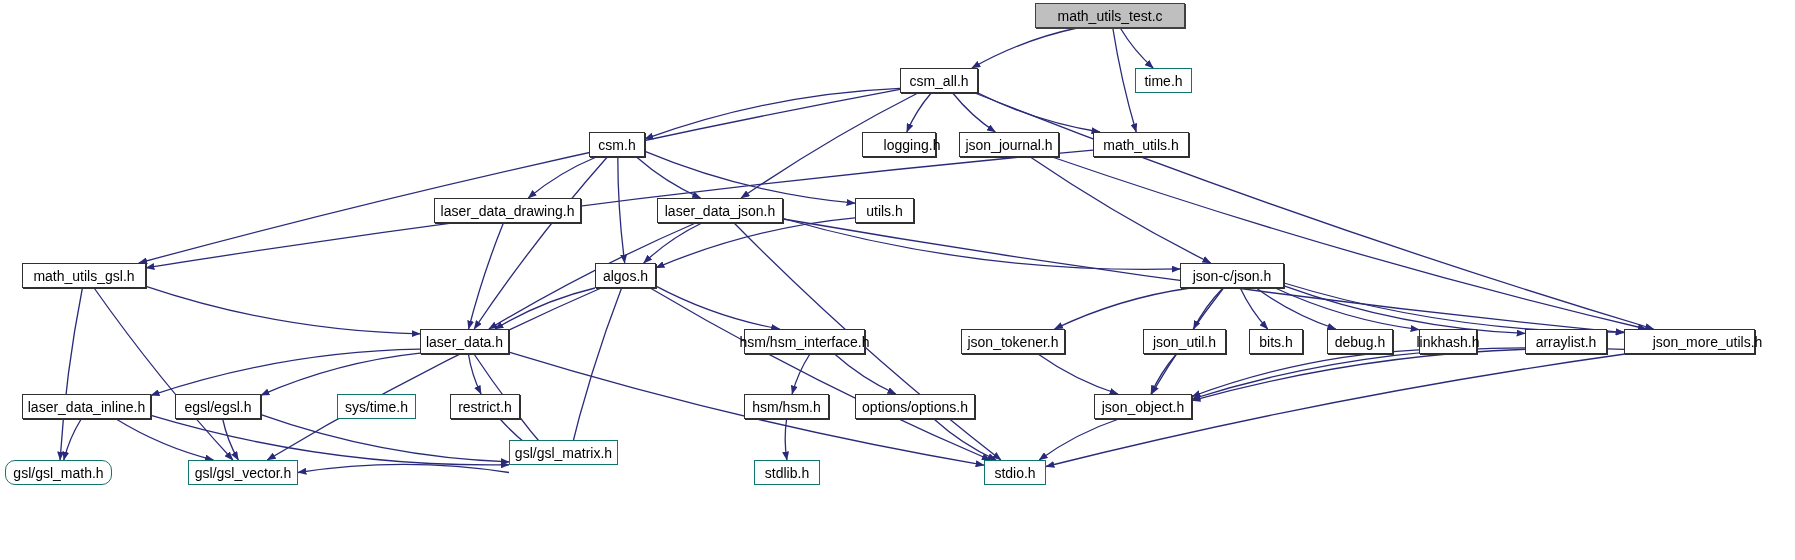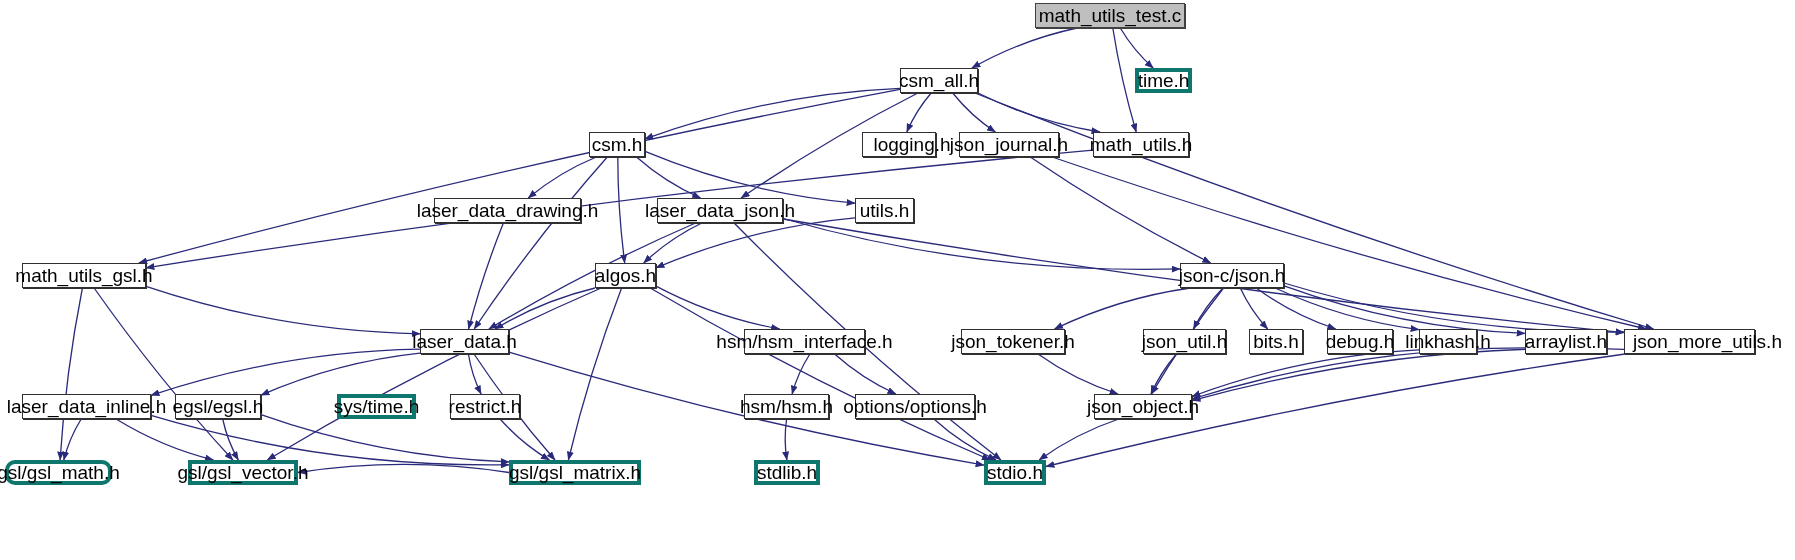--- a/index.html
+++ b/index.html
@@ -9,42 +9,42 @@
     background:#ffffff;
     font-family:"Liberation Sans", sans-serif;
     overflow:hidden;
   }
   #edges{position:absolute;left:0;top:0;width:1795px;height:560px;}
   .node{
     position:absolute;
     box-sizing:border-box;
     display:flex;align-items:center;justify-content:center;
     white-space:nowrap;
-    font-size:19px;
+    font-size:14px;
     color:#000000;
     background:#ffffff;
     border:1px solid #000000;
     height:25px;
     letter-spacing:0px;
     line-height:1;
   }
   
   .node.root{
     background:#bfbfbf;
     border:1px solid #404040;
     box-shadow:1px 1px 0 0 #404040;
   }
   
   .node.internal{
     border:1px solid #303030;
     box-shadow:1px 1px 0 0 #303030;
   }
   
   .node.leaf{
-    border:4px solid #0f766e;
+    border:1px solid #0f766e;
     box-shadow:none;
   }
   .node .lbl{pointer-events:none;}
 </style>
 </head>
 <body>
 
 <div id="canvas">
   <svg id="edges" viewBox="0 0 1795 560" xmlns="http://www.w3.org/2000/svg">
     <defs>
@@ -206,21 +206,21 @@
       </div>
       <div class="node internal" style="left: 1094px; top: 394px; width: 98px;">
         <span class="lbl">json_object.h</span>
       </div>
       <div class="node leaf" style="left: 5px; top: 460px; width: 107px; border-radius: 10px;">
         <span class="lbl">gsl/gsl_math.h</span>
       </div>
       <div class="node leaf" style="left: 188px; top: 460px; width: 110px;">
         <span class="lbl">gsl/gsl_vector.h</span>
       </div>
-      <div class="node leaf" style="left: 509px; top: 460px; width: 132px;">
+      <div class="node leaf" style="left: 509px; top: 440px; width: 109px;">
         <span class="lbl">gsl/gsl_matrix.h</span>
       </div>
       <div class="node leaf" style="left: 754px; top: 460px; width: 66px;">
         <span class="lbl">stdlib.h</span>
       </div>
       <div class="node leaf" style="left: 984px; top: 460px; width: 62px;">
         <span class="lbl">stdio.h</span>
       </div>
     </div>
 </div>

